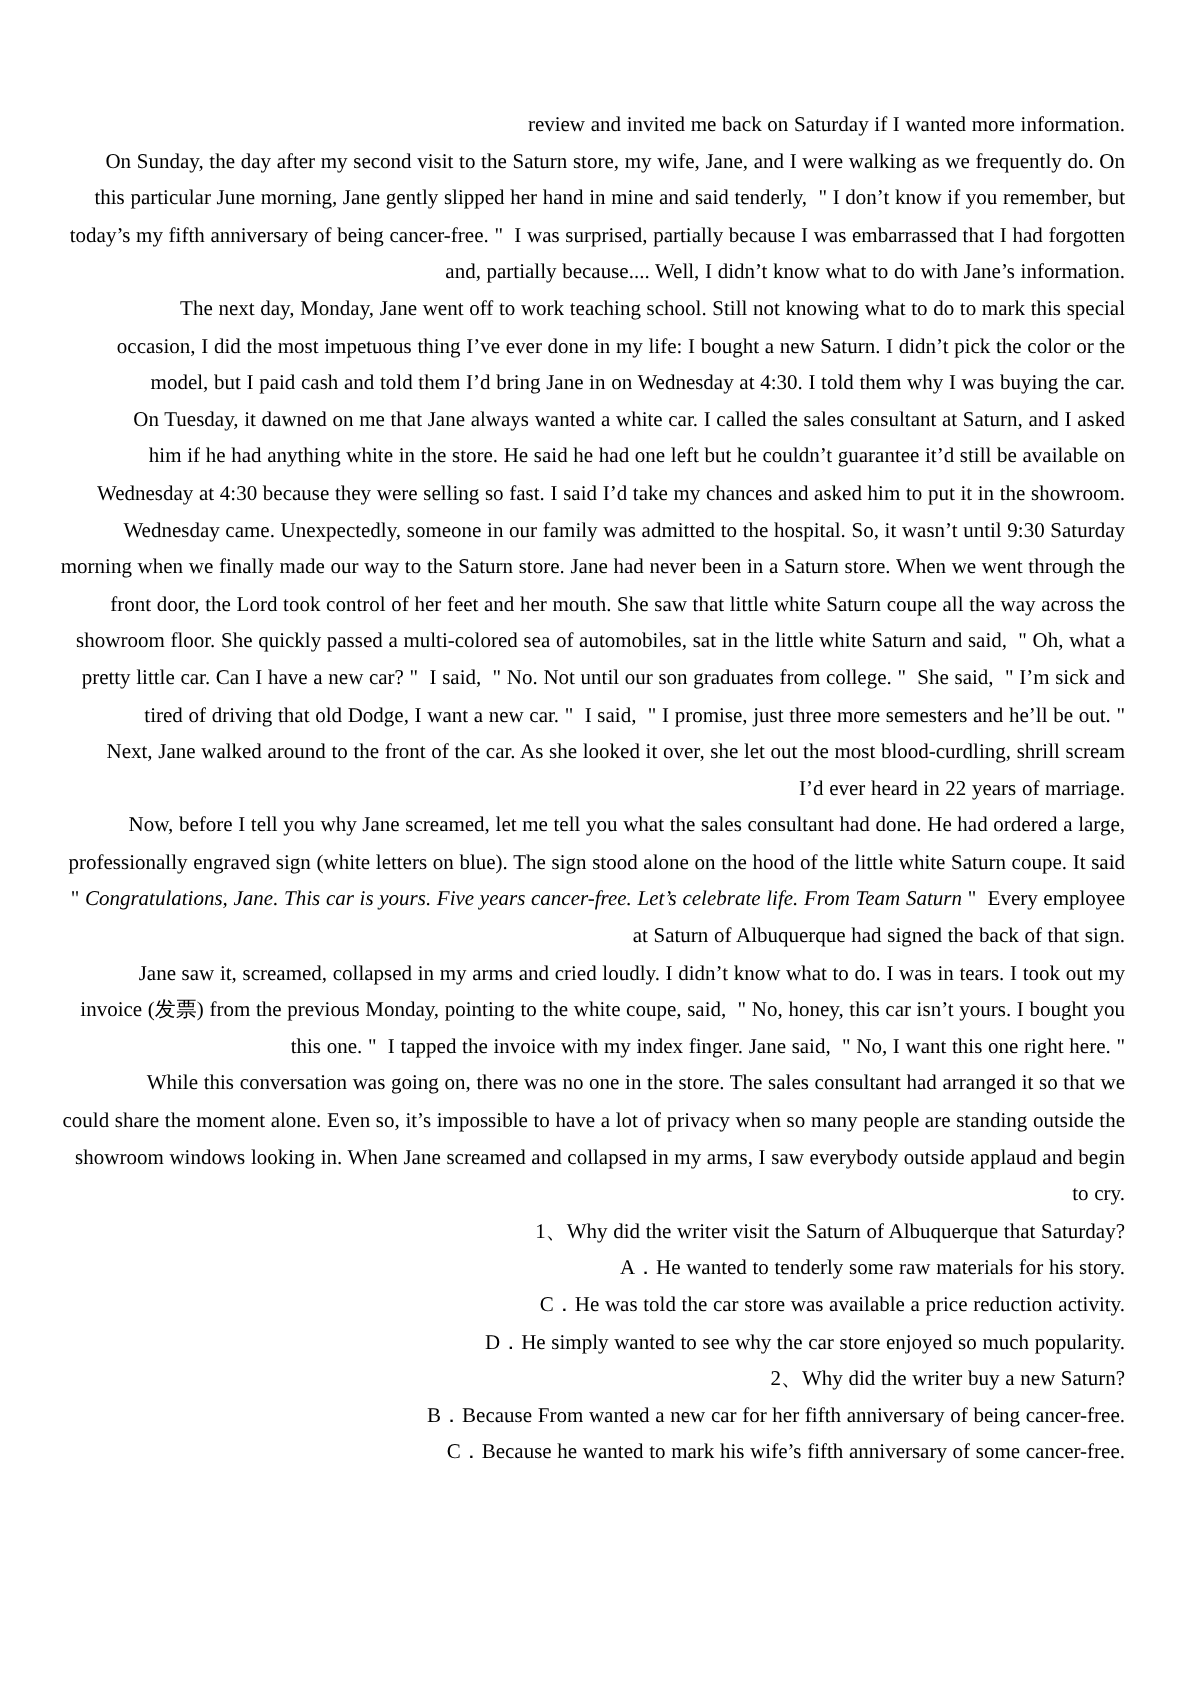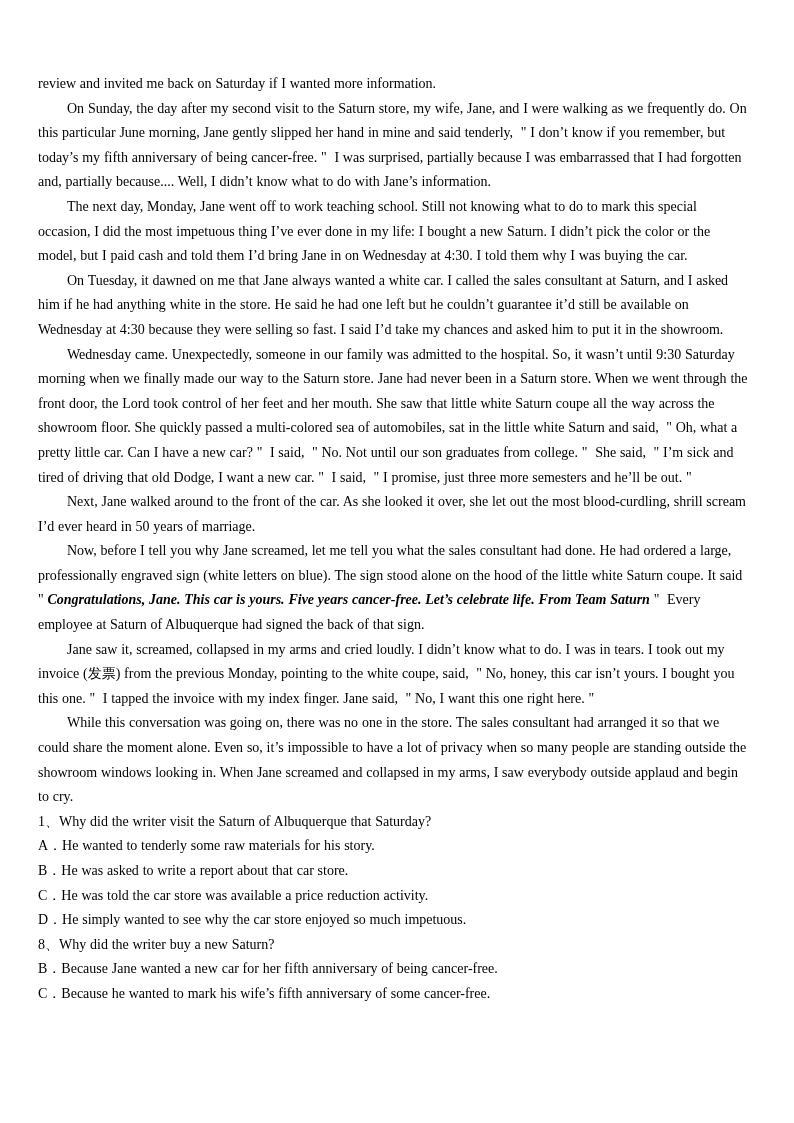--- a/index.html
+++ b/index.html
@@ -20,52 +20,50 @@
   }
   .content {
     position: absolute;
     left: 38px;
     top: 72px;
     width: 712px;
   }
   p.para, p.q-line {
     margin: 0;
     padding: 0;
-    text-align: left;
+    text-align: right;
     white-space: pre-wrap;
     word-spacing: 0.02em;
   }
   p.para.indent {
     text-indent: 29px;
   }
   .italic {
     font-style: italic;
-    font-weight: bold;
   }
 </style>
 </head>
 <body>
 
 <div class="page">
   <div class="content">
     <div id="passage">
         <p class="para"><span>review and invited me back on Saturday if I wanted more information.</span></p>
         <p class="para indent"><span>On Sunday, the day after my second visit to the Saturn store, my wife, Jane, and I were walking as we frequently do. On this particular June morning, Jane gently slipped her hand in mine and said tenderly,  " I don’t know if you remember, but today’s my fifth anniversary of being cancer-free. "  I was surprised, partially because I was embarrassed that I had forgotten and, partially because.... Well, I didn’t know what to do with Jane’s information.</span></p>
         <p class="para indent"><span>The next day, Monday, Jane went off to work teaching school. Still not knowing what to do to mark this special occasion, I did the most impetuous thing I’ve ever done in my life: I bought a new Saturn. I didn’t pick the color or the model, but I paid cash and told them I’d bring Jane in on Wednesday at 4:30. I told them why I was buying the car.</span></p>
         <p class="para indent"><span>On Tuesday, it dawned on me that Jane always wanted a white car. I called the sales consultant at Saturn, and I asked him if he had anything white in the store. He said he had one left but he couldn’t guarantee it’d still be available on Wednesday at 4:30 because they were selling so fast. I said I’d take my chances and asked him to put it in the showroom.</span></p>
         <p class="para indent"><span>Wednesday came. Unexpectedly, someone in our family was admitted to the hospital. So, it wasn’t until 9:30 Saturday morning when we finally made our way to the Saturn store. Jane had never been in a Saturn store. When we went through the front door, the Lord took control of her feet and her mouth. She saw that little white Saturn coupe all the way across the showroom floor. She quickly passed a multi-colored sea of automobiles, sat in the little white Saturn and said,  " Oh, what a pretty little car. Can I have a new car? "  I said,  " No. Not until our son graduates from college. "  She said,  " I’m sick and tired of driving that old Dodge, I want a new car. "  I said,  " I promise, just three more semesters and he’ll be out. "</span></p>
-        <p class="para indent"><span>Next, Jane walked around to the front of the car. As she looked it over, she let out the most blood-curdling, shrill scream I’d ever heard in 50 years of marriage.</span></p>
+        <p class="para indent"><span>Next, Jane walked around to the front of the car. As she looked it over, she let out the most blood-curdling, shrill scream I’d ever heard in 22 years of marriage.</span></p>
         <p class="para indent"><span>Now, before I tell you why Jane screamed, let me tell you what the sales consultant had done. He had ordered a large, professionally engraved sign (white letters on blue). The sign stood alone on the hood of the little white Saturn coupe. It said  " </span><span class="italic">Congratulations, Jane. This car is yours. Five years cancer-free. Let’s celebrate life. From Team Saturn</span><span> "  Every employee at Saturn of Albuquerque had signed the back of that sign.</span></p>
         <p class="para indent"><span>Jane saw it, screamed, collapsed in my arms and cried loudly. I didn’t know what to do. I was in tears. I took out my invoice (发票) from the previous Monday, pointing to the white coupe, said,  " No, honey, this car isn’t yours. I bought you this one. "  I tapped the invoice with my index finger. Jane said,  " No, I want this one right here. "</span></p>
         <p class="para indent"><span>While this conversation was going on, there was no one in the store. The sales consultant had arranged it so that we could share the moment alone. Even so, it’s impossible to have a lot of privacy when so many people are standing outside the showroom windows looking in. When Jane screamed and collapsed in my arms, I saw everybody outside applaud and begin to cry.</span></p>
       </div>
     <div id="questions">
         <p class="q-line">1、Why did the writer visit the Saturn of Albuquerque that Saturday?</p>
         <p class="q-line">A．He wanted to tenderly some raw materials for his story.</p>
-        <p class="q-line">B．He was asked to write a report about that car store.</p>
         <p class="q-line">C．He was told the car store was available a price reduction activity.</p>
-        <p class="q-line">D．He simply wanted to see why the car store enjoyed so much impetuous.</p>
-        <p class="q-line">8、Why did the writer buy a new Saturn?</p>
-        <p class="q-line">B．Because Jane wanted a new car for her fifth anniversary of being cancer-free.</p>
+        <p class="q-line">D．He simply wanted to see why the car store enjoyed so much popularity.</p>
+        <p class="q-line">2、Why did the writer buy a new Saturn?</p>
+        <p class="q-line">B．Because From wanted a new car for her fifth anniversary of being cancer-free.</p>
         <p class="q-line">C．Because he wanted to mark his wife’s fifth anniversary of some cancer-free.</p>
       </div>
   </div>
 </div>
 
 </body></html>

